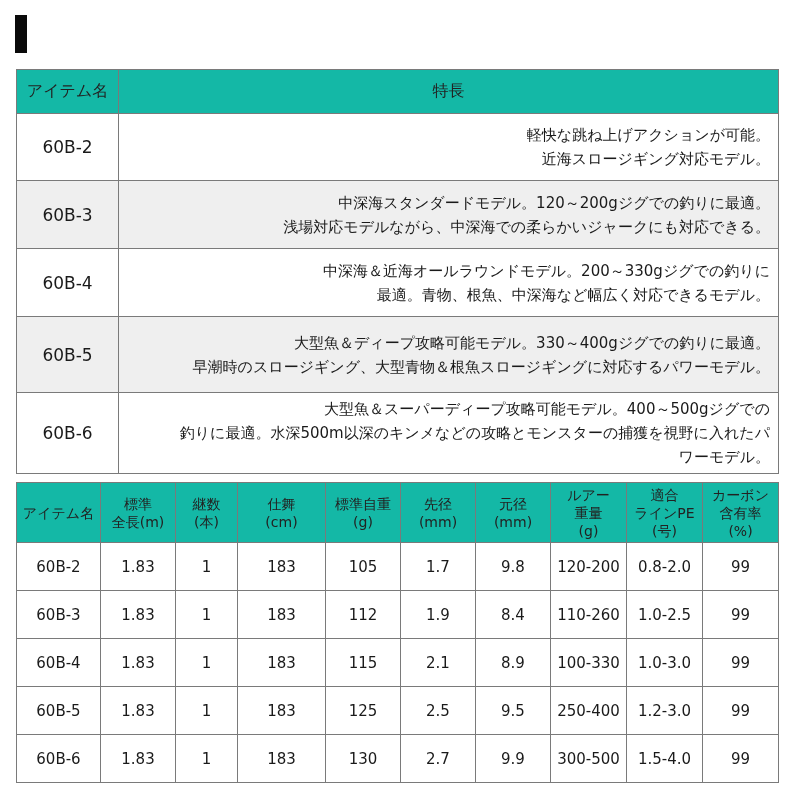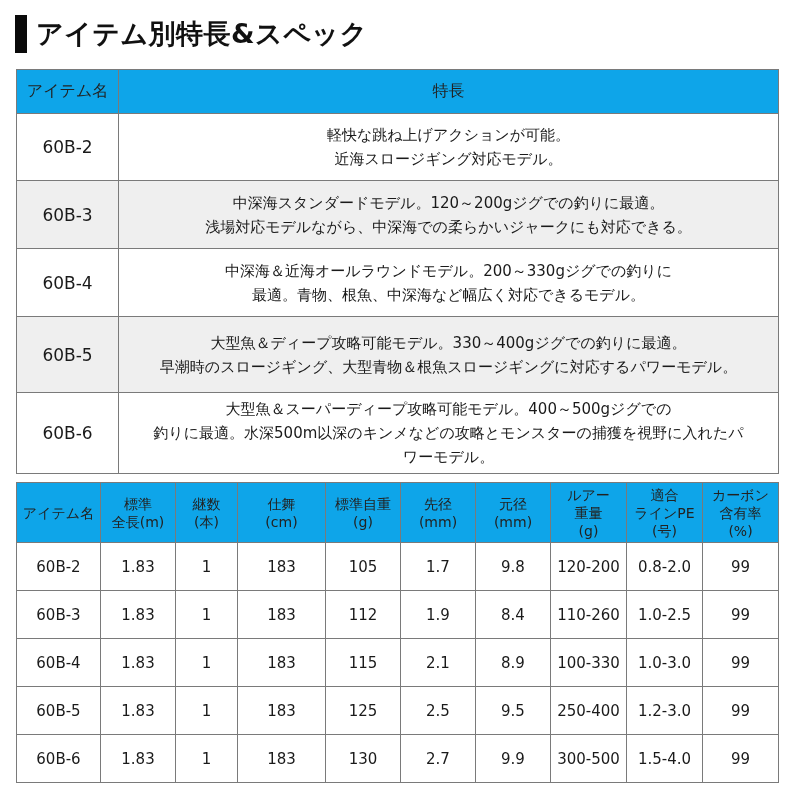--- a/index.html
+++ b/index.html
@@ -4,39 +4,38 @@
 <style>
   html, body { margin:0; padding:0; background:#ffffff; }
   body { width:800px; height:800px; position:relative; overflow:hidden;
          font-family:"DejaVu Sans", sans-serif; color:#1a1a1a; }
   .title-wrap { position:absolute; left:15px; top:14px; height:40px; display:flex; align-items:center; }
   .title-bar { width:12px; height:38px; background:#0a0a0a; margin-right:9px; }
   .title { font-size:27px; font-weight:bold; letter-spacing:0.5px; color:#111; white-space:nowrap; }
 
   table { border-collapse:collapse; position:absolute; left:16px; table-layout:fixed; }
   td, th { border:1.5px solid #7a7a7a; padding:0; }
-  th { background:#0ea5e9; font-weight:normal; color:#222; }
+  th { background:#14b8a6; font-weight:normal; color:#222; }
 
   #feat-table { top:69px; width:763px; }
   #feat-table th { height:43px; font-size:16px; }
   #feat-table td.name { text-align:center; font-size:17px; }
-  #feat-table td.desc { font-size:15px; line-height:24px; padding:4px 8px; text-align:center; }
+  #feat-table td.desc { font-size:15px; line-height:24px; padding:4px 8px; text-align:right; }
   #feat-table tr.alt td { background:#efefef; }
 
   #spec-table { top:482px; width:763px; }
   #spec-table th { height:59px; font-size:14px; line-height:18px; text-align:center; }
   #spec-table td { height:47px; font-size:15px; text-align:center; }
   .hl { display:block; }
 </style>
 </head>
 <body>
 
 <div class="title-wrap">
   <div class="title-bar"></div>
-  <div class="title">アイテム別特長&amp;スペック</div>
 </div>
 
 <table id="feat-table">
   <colgroup>
       <col style="width:102px">
       <col>
     </colgroup>
   <thead>
     <tr>
       <th>アイテム名</th>

